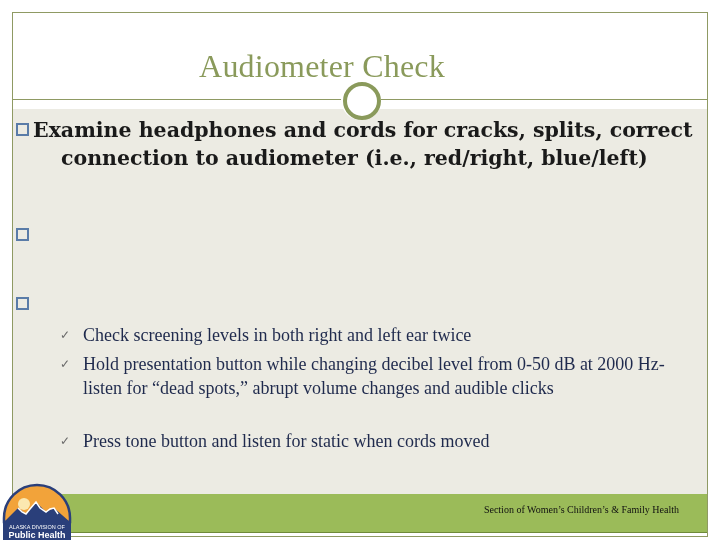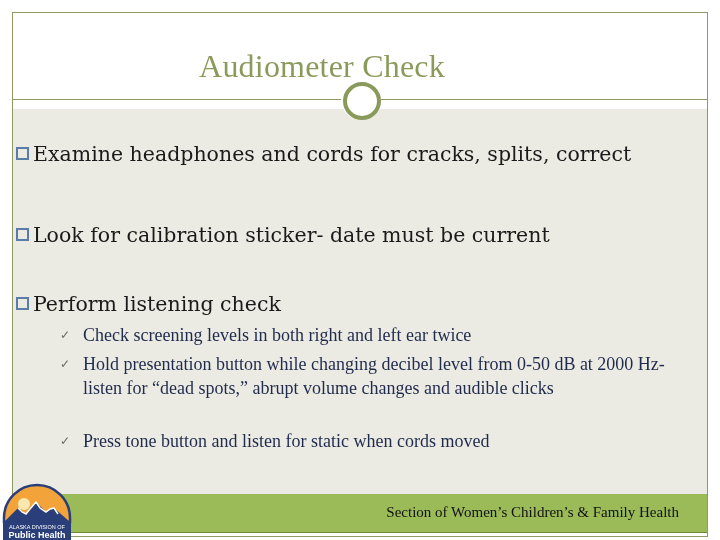--- a/index.html
+++ b/index.html
@@ -51,46 +51,47 @@
   .sub .check {
     position: absolute; left: 0; top: 0; font-size: 12px; color: #6b6b6b;
   }
   .sub .stext { display: block; padding-left: 23px; font-family: Liberation Serif, serif; }
   .footer-bar {
     position: absolute; left: 13px; top: 494px; width: 694px; height: 38px;
     background: #9bbb59; border-bottom: 1px solid #6f8a3a;
   }
   .footer-text {
     position: absolute; right: 28px; top: 10px;
-    font-family: "Liberation Serif", serif; font-size: 15px; color: #111111;
+    font-family: "Liberation Serif", serif; font-size: 10px; color: #111111;
   }
   .logo { position: absolute; left: 0; top: 478px; width: 74px; height: 62px; }
 </style>
 </head>
 <body>
 
 <div class="frame"></div>
 <div class="content-bg"></div>
 
 <div class="title">Audiometer Check</div>
 <div class="rule-left"></div>
 <div class="rule-right"></div>
 <div class="ornament-halo"></div>
 <div class="ornament"></div>
 
-<div class="bullet" style="left:16px; top:139px;">
+<div class="bullet" style="left:16px; top:115px;font-weight:bold;">
   <span class="box"></span><span class="text">Examine headphones and cords for cracks, splits, correct</span>
+  <span class="cont">connection to audiometer (i.e., red/right, blue/left)</span>
 </div>
 
 <div class="bullet" style="left:16px; top:220px;">
-  <span class="box"></span><span class="text">Look for calibration sticker- date must be current</span>
+  <span class="box"></span>
 </div>
 
 <div class="bullet" style="left:16px; top:289px;">
-  <span class="box"></span><span class="text">Perform listening check</span>
+  <span class="box"></span>
 </div>
 
 <div class="sub" style="top:323px;">
   <span class="check">✓</span>
   <span class="stext">Check screening levels in both right and left ear twice</span>
 </div>
 <div class="sub" style="top:352px;">
   <span class="check">✓</span>
   <span class="stext">Hold presentation button while changing decibel level from 0-50 dB at 2000 Hz- listen for “dead spots,” abrupt volume changes and audible clicks</span>
 </div>

